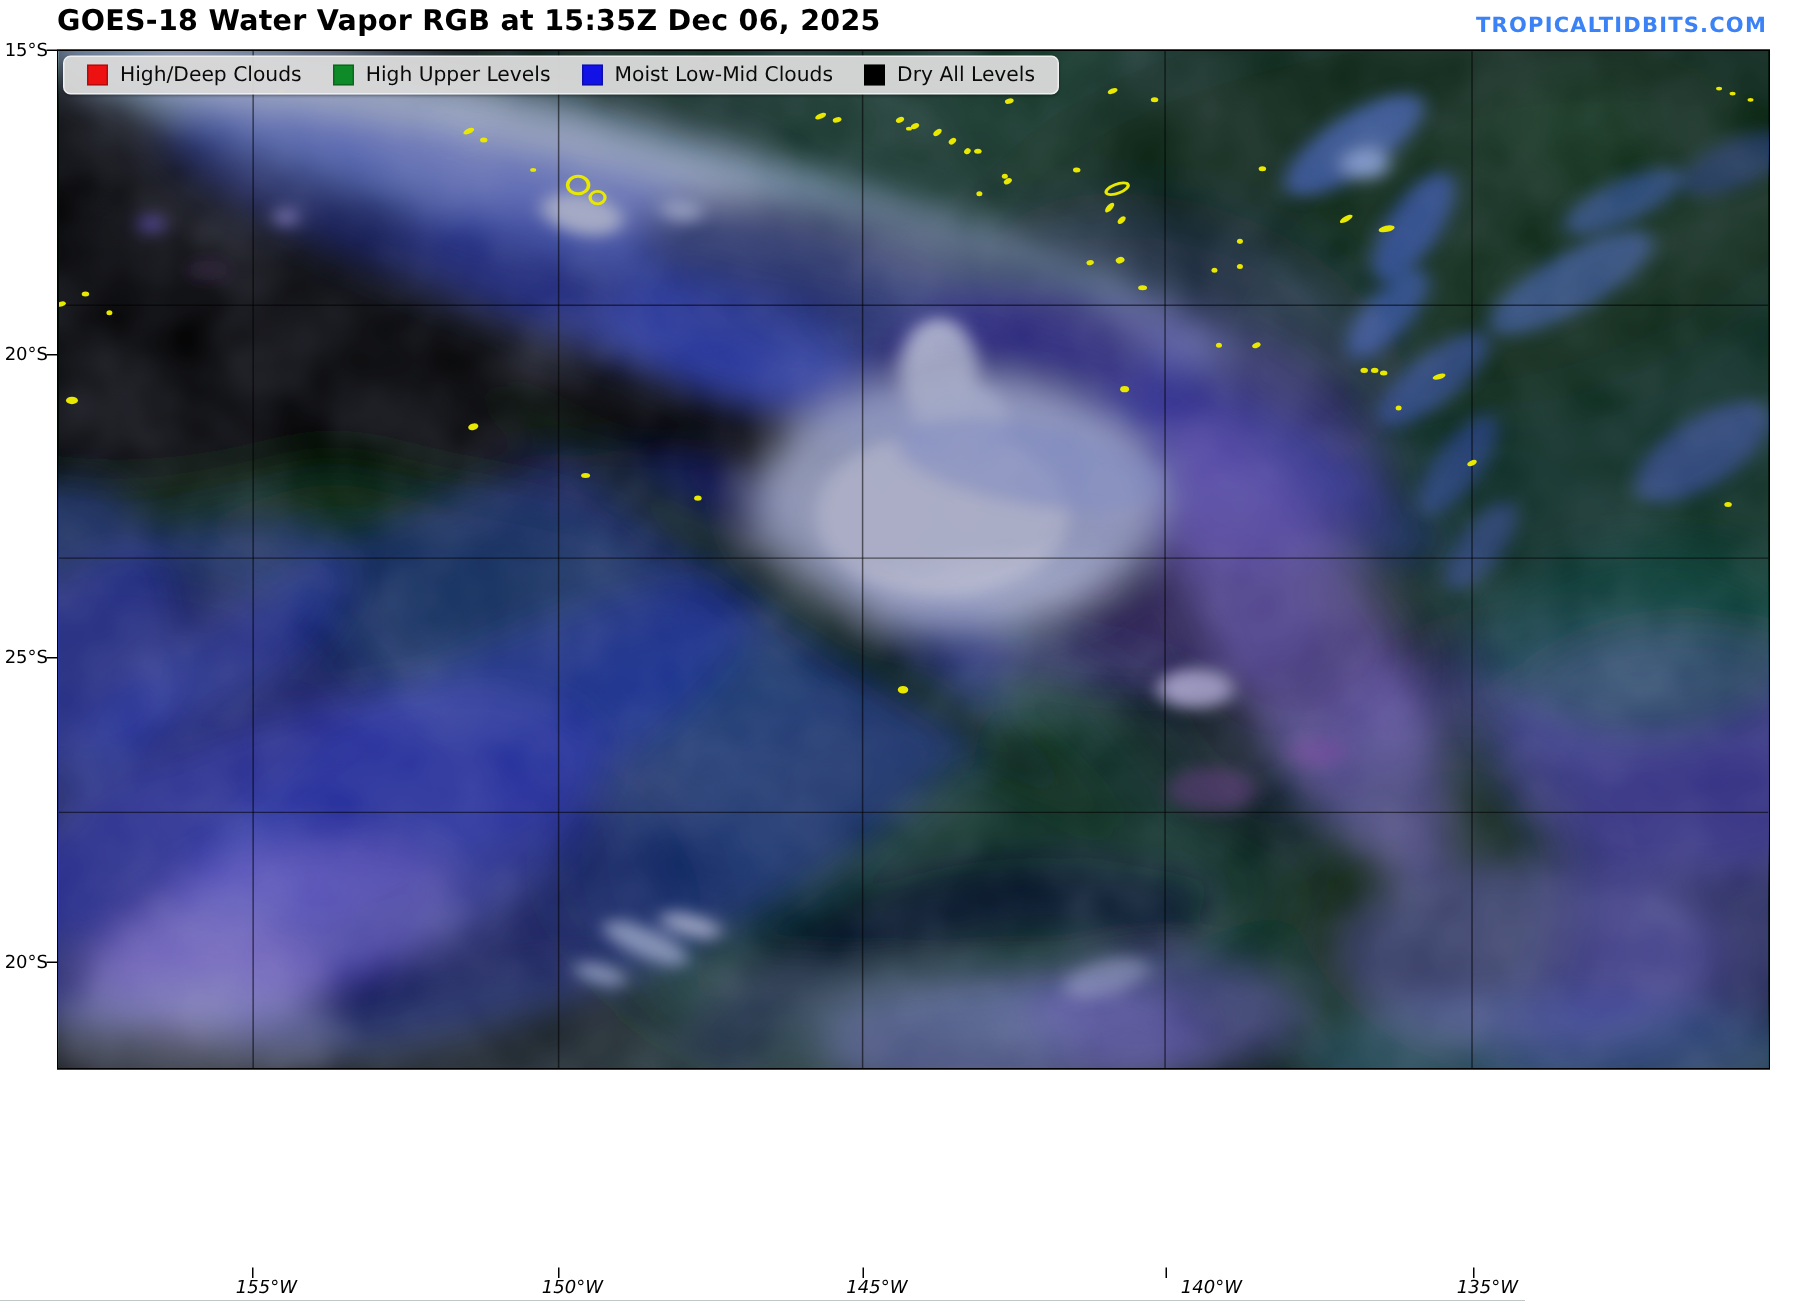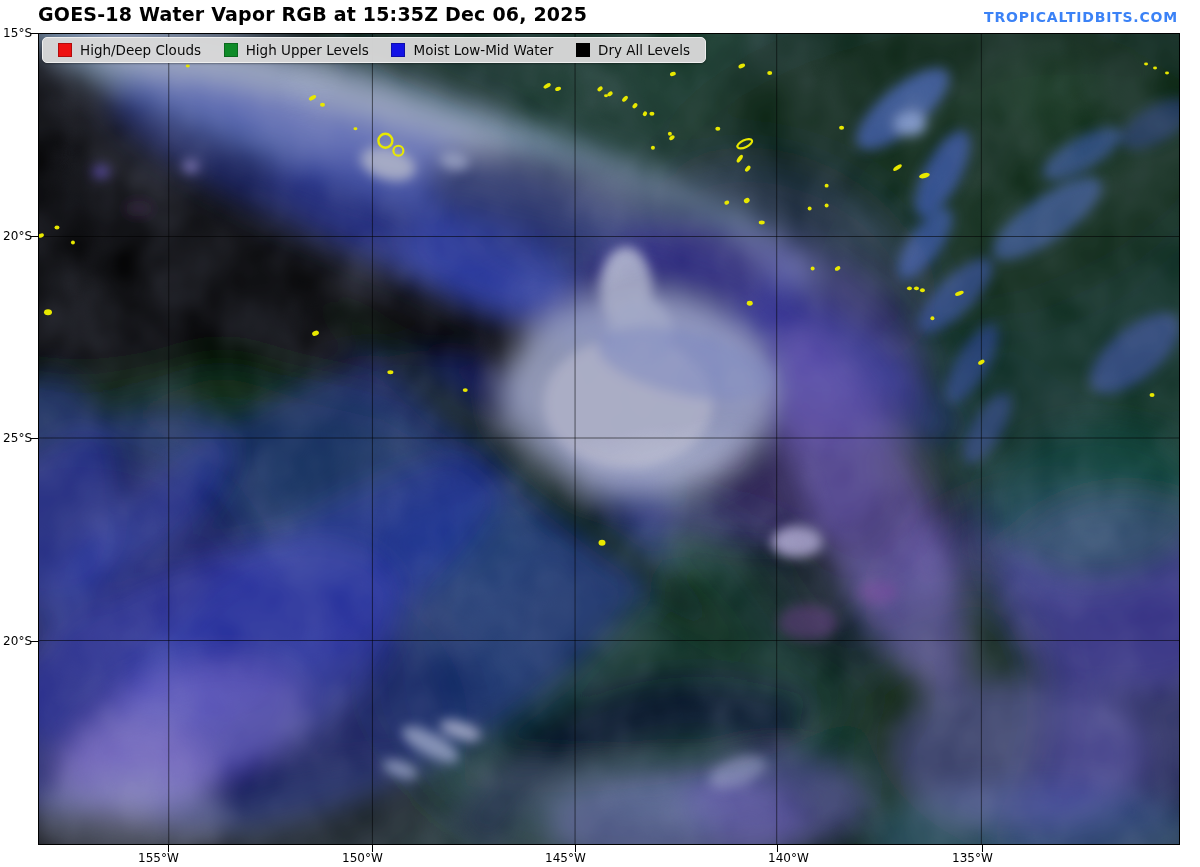--- a/index.html
+++ b/index.html
@@ -3,34 +3,34 @@
 <meta charset="utf-8">
 <style>
   html,body{margin:0;padding:0;background:#ffffff;}
   body{width:1200px;height:867px;position:relative;overflow:hidden;
        font-family:"DejaVu Sans","Liberation Sans",sans-serif;}
   .stage{position:absolute;inset:0;}
   .title{position:absolute;left:38px;top:3px;font-size:19px;font-weight:bold;color:#000;
          letter-spacing:0.2px;white-space:nowrap;}
   .watermark{position:absolute;right:22px;top:9px;font-size:14px;font-weight:bold;
              color:#3b82f6;letter-spacing:0.8px;white-space:nowrap;}
-  .map{position:absolute;left:38px;top:33px;width:1142px;height:812px;
+  .map{position:absolute;left:38px;top:33px;width:1142px;height:680px;
        border:1px solid #000;box-sizing:border-box;background:#071f10;overflow:hidden;}
   .map svg{display:block;width:100%;height:100%;}
   .legend{position:absolute;left:3px;top:3px;width:664px;height:26px;
           background:rgba(216,216,216,0.96);border:1px solid #efefef;border-radius:5px;
           display:flex;align-items:center;justify-content:space-between;
           padding:0 15px;box-sizing:border-box;box-shadow:0 1px 2px rgba(0,0,0,0.35);}
   .leg-item{display:flex;align-items:center;gap:8px;}
   .leg-item .sw{width:14px;height:14px;display:inline-block;border:1px solid rgba(0,0,0,0.25);
                 box-sizing:border-box;}
   .leg-item .lbl{font-size:13.5px;color:#0a0a0a;white-space:nowrap;}
   .lat-label{position:absolute;left:0;width:32px;text-align:right;font-size:12px;color:#000;
              height:14px;line-height:14px;}
-  .lon-label{position:absolute;width:60px;text-align:left;font-size:12px;color:#000;top:851px;}
+  .lon-label{position:absolute;width:60px;text-align:right;font-size:12px;color:#000;top:851px;font-style:italic;}
   .htick{position:absolute;left:31px;width:7px;height:1px;background:#000;}
   .vtick{position:absolute;top:845px;width:1px;height:7px;background:#000;}
 </style>
 </head>
 <body>
 
 <div class="stage">
 
   <div class="title">GOES-18 Water Vapor RGB at 15:35Z Dec 06, 2025</div>
   <div class="watermark">TROPICALTIDBITS.COM</div>
@@ -237,21 +237,21 @@
       <div class="leg-item">
         <span class="sw" style="background: rgb(238, 17, 17);"></span>
         <span class="lbl">High/Deep Clouds</span>
       </div>
       <div class="leg-item">
         <span class="sw" style="background: rgb(14, 139, 40);"></span>
         <span class="lbl">High Upper Levels</span>
       </div>
       <div class="leg-item">
         <span class="sw" style="background: rgb(18, 18, 230);"></span>
-        <span class="lbl">Moist Low-Mid Water</span>
+        <span class="lbl">Moist Low-Mid Clouds</span>
       </div>
       <div class="leg-item">
         <span class="sw" style="background: rgb(0, 0, 0);"></span>
         <span class="lbl">Dry All Levels</span>
       </div>
     </div>
   </div>
 
 </div>
 

